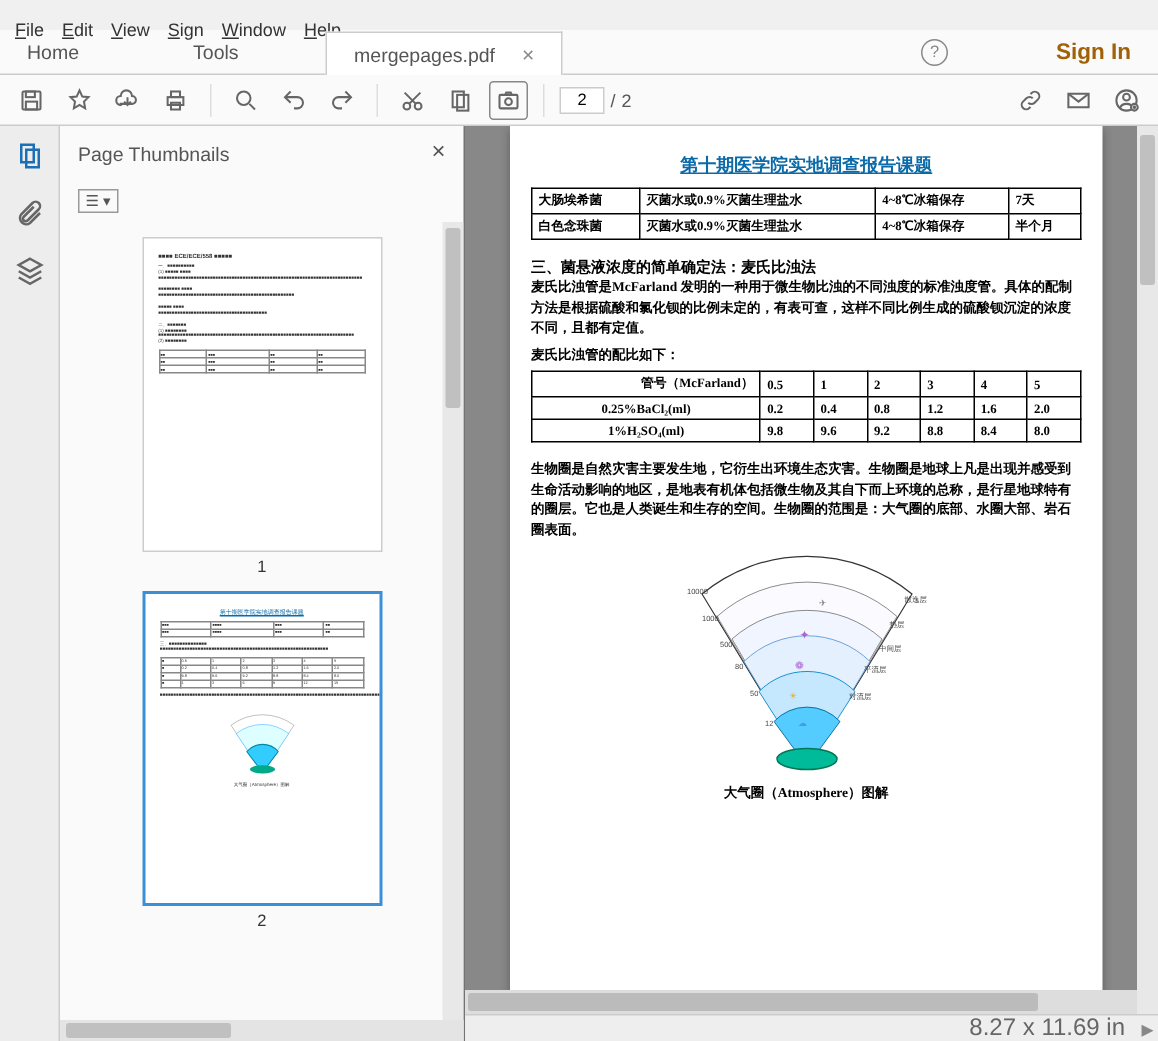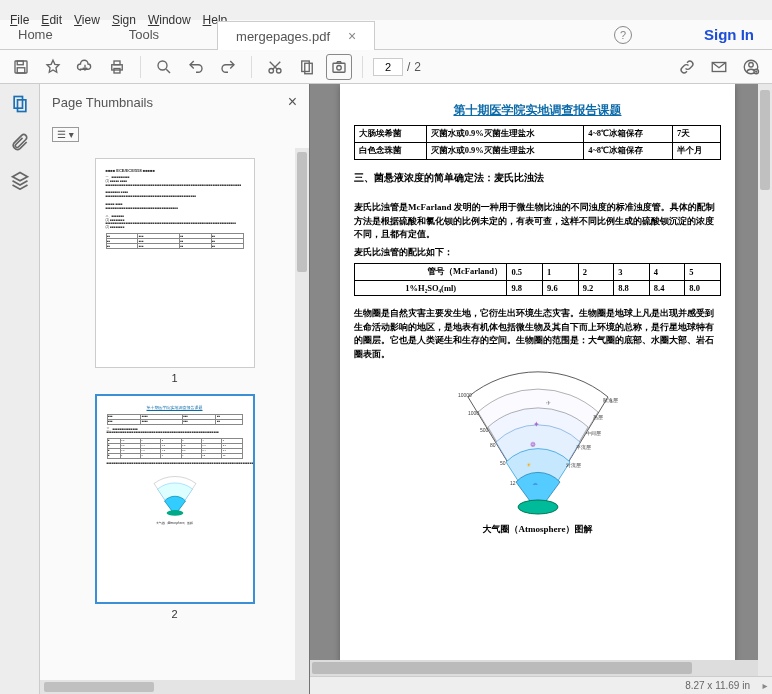--- a/index.html
+++ b/index.html
@@ -5,21 +5,21 @@
 * { box-sizing: border-box; margin: 0; padding: 0; font-family: "Segoe UI", Arial, sans-serif; }
 body { width: 772px; height: 694px; background: #f5f5f5; overflow: hidden; font-size: 12px; color: #333; }
 .menubar { height: 20px; background: #f0f0f0; display: flex; align-items: center; padding: 0 4px; }
 .menubar span { padding: 0 6px; cursor: default; margin-top: 20px; }
 .menubar span u { text-decoration: underline; }
 .titlebar { height: 30px; background: #fafafa; display: flex; align-items: center; border-bottom: 1px solid #ccc; gap: 40px; }
 .tab { padding: 6px 18px; font-size: 13px; color: #555; }
 .tab.active { background: #fff; border: 1px solid #ccc; border-bottom: none; position: relative; top: 1px; display: flex; align-items: center; gap: 18px; }
 .tab.active .close { color: #888; font-size: 14px; }
 .spacer { flex: 1; }
-.signin { padding: 0 18px; font-size: 15px; font-weight: 600; color: #1d4ed8; }
+.signin { padding: 0 18px; font-size: 15px; font-weight: 600; color: #a16207; }
 .helpico { width: 18px; height: 18px; border: 1.5px solid #888; border-radius: 50%; display: flex; align-items: center; justify-content: center; font-size: 11px; color: #888; margin-right: 14px; }
 .toolbar { height: 34px; background: #fafafa; border-bottom: 1px solid #ccc; display: flex; align-items: center; padding: 0 8px; gap: 6px; }
 .tbtn { width: 26px; height: 26px; display: flex; align-items: center; justify-content: center; color: #666; border-radius: 3px; }
 .tbtn svg { width: 18px; height: 18px; }
 .sep { width: 1px; height: 22px; background: #ddd; margin: 0 4px; }
 .pagectr { display: flex; align-items: center; gap: 4px; color: #555; }
 .pagectr input { width: 30px; height: 18px; text-align: center; border: 1px solid #ccc; font-size: 11px; }
 .main { display: flex; height: 610px; }
 .sidebar { width: 40px; background: #ededed; border-right: 1px solid #ccc; display: flex; flex-direction: column; align-items: center; padding-top: 10px; gap: 18px; }
 .sidebar .sico { width: 20px; height: 20px; color: #666; }
@@ -34,25 +34,25 @@
 .thumbimg.sel { border: 2px solid #3b8fd6; }
 .thumblbl { text-align: center; font-size: 11px; color: #333; margin-top: 4px; }
 .thumb .tit { color: #0b6aa8; text-align: center; font-size: 4px; text-decoration: underline; }
 .thumb table { width: 100%; border-collapse: collapse; margin-top: 3px; }
 .thumb td { border: 0.5px solid #888; font-size: 2.5px; padding: 0.5px; }
 .viewer { flex: 1; background: #888; position: relative; overflow: hidden; }
 .page { position: absolute; left: 30px; top: 0; width: 395px; height: 580px; background: #fff; box-shadow: 0 2px 6px rgba(0,0,0,.3); padding: 18px 14px; font-size: 9px; color: #000; }
 .page .doctitle { text-align: center; color: #0b6aa8; font-size: 12px; font-weight: bold; text-decoration: underline; margin-bottom: 6px; font-family: "SimSun", serif; }
 .page table { border-collapse: collapse; width: 100%; margin-bottom: 11px; }
 .page th, .page td { border: 1px solid #000; padding: 2px 4px; font-size: 8.5px; font-family: "SimSun", serif; font-weight: bold; }
-.page .sec { font-weight: bold; font-size: 10px; margin: 8px 0 16px; font-family: "SimSun", serif; }
+.page .sec { font-weight: bold; font-size: 10px; margin: 8px 0 0; font-family: "SimSun", serif; }
 .page .para { font-size: 9px; line-height: 1.5; font-family: "SimSun", serif; font-weight: bold; margin-bottom: 4px; }
 .diagram { width: 200px; height: 150px; margin: 6px auto; position: relative; }
 .dcap { text-align: center; font-size: 9px; font-weight: bold; font-family: "SimSun", serif; }
-.statusbar { height: 18px; background: #eee; border-top: 1px solid #ccc; display: flex; align-items: center; font-size: 10px; color: #666; }
+.statusbar { height: 18px; background: #eee; border-top: 1px solid #ccc; display: flex; align-items: center; font-size: 16px; color: #666; }
 .statusbar .dim { margin-left: auto; padding-right: 8px; }
 .hscroll { height: 14px; background: #eee; display: flex; }
 .hscroll .track { height: 14px; background: #e4e4e4; position: relative; }
 .hscroll .thumb-s { position: absolute; height: 10px; top: 2px; background: #c0c0c0; border-radius: 2px; }
 .vscroll { position: absolute; right: 0; top: 0; width: 14px; height: 100%; background: #e8e8e8; }
 .vscroll .vthumb { position: absolute; left: 2px; width: 10px; background: #c0c0c0; border-radius: 2px; }
 </style>
 </head>
 <body>
 
@@ -334,20 +334,29 @@
       <table>
         <tbody>
             <tr>
               <td style="text-align:right">管号（McFarland）</td>
               <td>0.5</td>
               <td>1</td>
               <td>2</td>
               <td>3</td>
               <td>4</td>
               <td>5</td>
+            </tr>
+        <tr>
+              <td style="text-align:center">0.25%BaCl₂(ml)</td>
+              <td>0.2</td>
+              <td>0.4</td>
+              <td>0.8</td>
+              <td>1.2</td>
+              <td>1.6</td>
+              <td>2.0</td>
             </tr>
         <tr>
               <td style="text-align:center">1%H₂SO₄(ml)</td>
               <td>9.8</td>
               <td>9.6</td>
               <td>9.2</td>
               <td>8.8</td>
               <td>8.4</td>
               <td>8.0</td>
             </tr>

